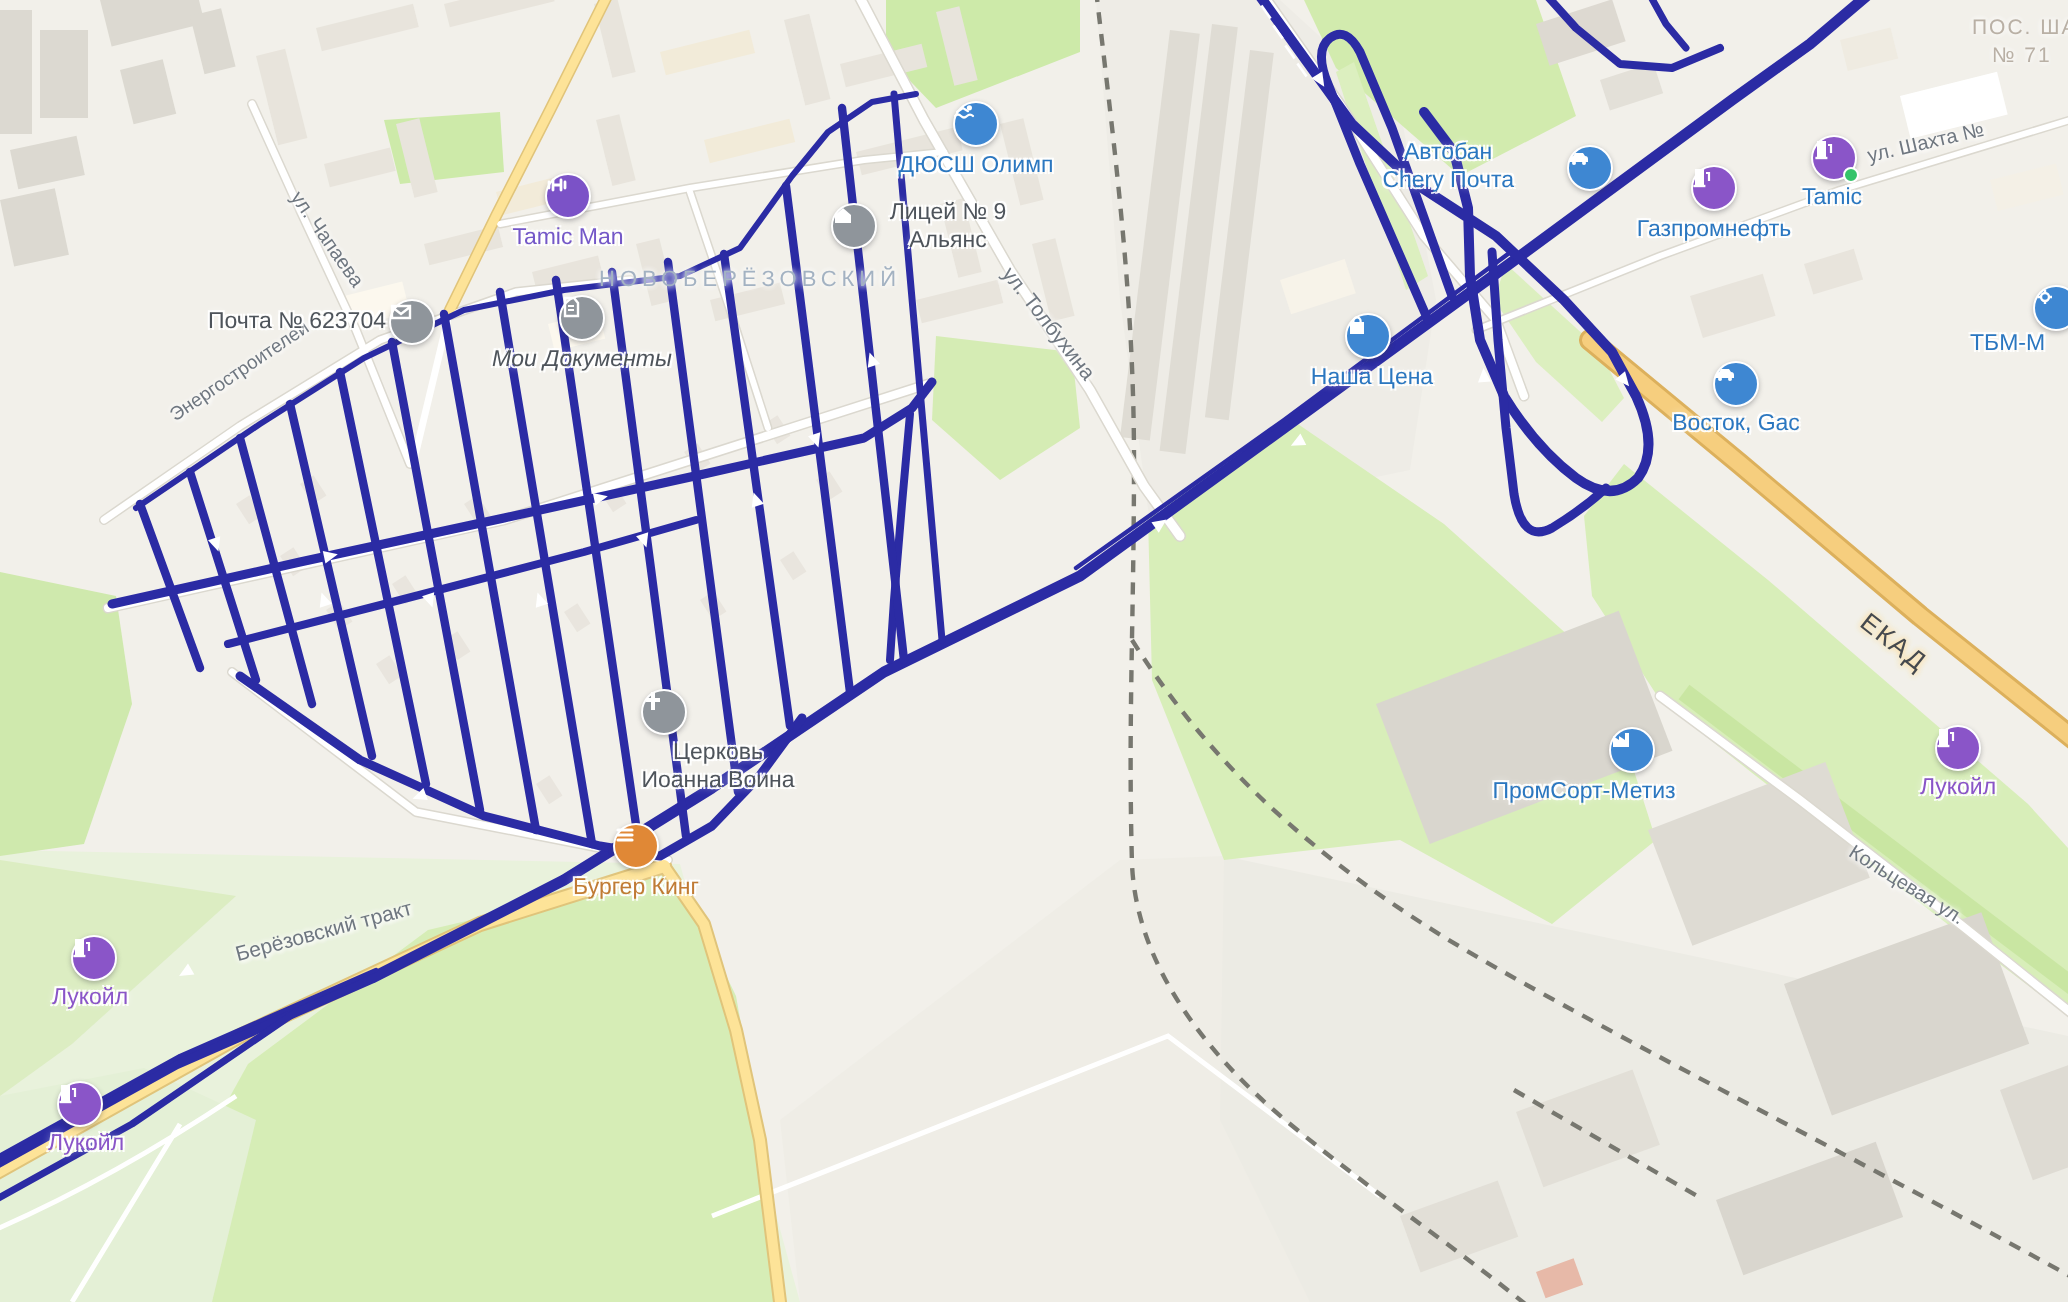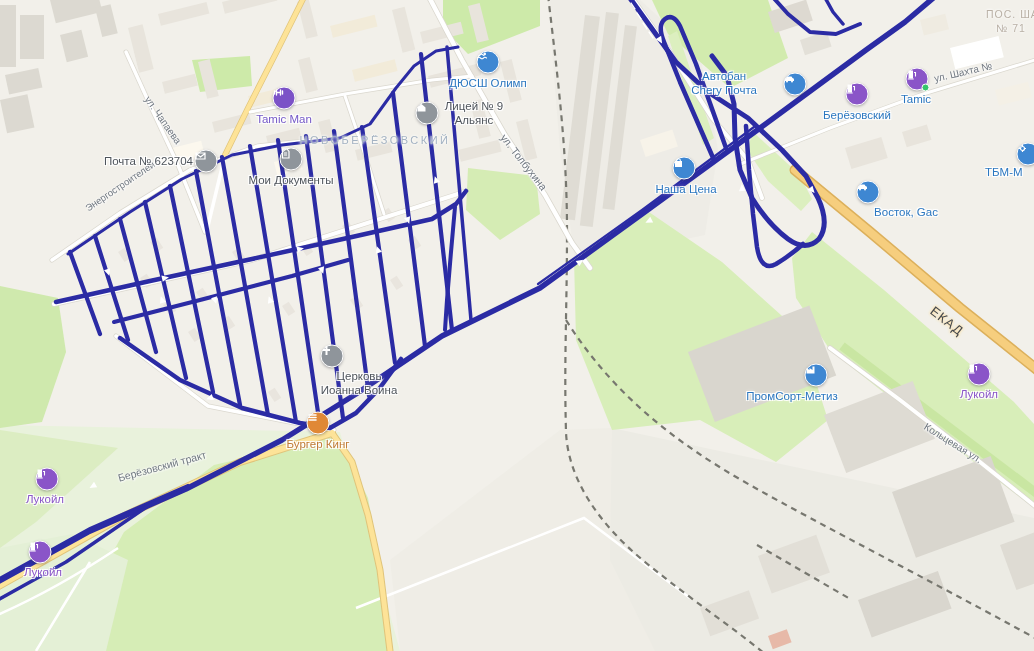--- a/index.html
+++ b/index.html
@@ -267,21 +267,21 @@
 <div class="lbl gray" style="left:193px;top:162px;transform:translate(-100%,-50%);">Почта № 623704</div>
 
 <div class="poi" style="left:291px;top:159px;">
   <span class="poi-ic gray-ic">
     <svg width="12" height="12" viewBox="0 0 12 12">
           <path d="M3,1.5h4.5L9.5,4v6.5h-6.5z" fill="none" stroke="#fff" stroke-width="1.2"></path>
           <path d="M4.5,5.5h3M4.5,7.5h3" stroke="#fff" stroke-width="1"></path>
         </svg>
   </span>
 </div>
-<div class="lbl gray" style="left:291px;top:181px;">Мои Документы</div>
+<div class="lbl gray" style="left:291px;top:181px;font-style:italic;">Мои Документы</div>
 
 <div class="poi" style="left:284px;top:98px;">
   <span class="poi-ic violet-ic">
     <svg width="12" height="12" viewBox="0 0 12 12">
           <path d="M2,4.5v3M4,3.5v5M8,3.5v5M10,4.5v3M4,6h4" fill="none" stroke="#fff" stroke-width="1.4" stroke-linecap="round"></path>
         </svg>
   </span>
 </div>
 <div class="lbl violet" style="left:284px;top:120px;">Tamic Man</div>
 
@@ -351,21 +351,21 @@
 
 <div class="poi" style="left:857px;top:94px;">
   <span class="poi-ic purple-ic">
     <svg width="12" height="12" viewBox="0 0 12 12">
           <path d="M2,2h4.5v8H2z" fill="#fff"></path>
           <path d="M7.5,4h1.5v4" fill="none" stroke="#fff" stroke-width="1.1"></path>
           <path d="M1.2,10.5h6" stroke="#fff" stroke-width="1.2"></path>
         </svg>
   </span>
 </div>
-<div class="lbl" style="left:857px;top:116px;">Берёзовский</div>
+<div class="lbl" style="left:857px;top:116px;">Газпромнефть</div>
 
 <div class="poi" style="left:917px;top:79px;">
   <span class="poi-ic purple-ic" style="position:relative;">
     <svg width="12" height="12" viewBox="0 0 12 12">
           <path d="M2,2h4.5v8H2z" fill="#fff"></path>
           <path d="M7.5,4h1.5v4" fill="none" stroke="#fff" stroke-width="1.1"></path>
           <path d="M1.2,10.5h6" stroke="#fff" stroke-width="1.2"></path>
         </svg>
     <span class="dot"></span>
   </span>
@@ -374,21 +374,21 @@
 
 <div class="poi" style="left:868px;top:192px;">
   <span class="poi-ic blue-ic">
     <svg width="12" height="12" viewBox="0 0 12 12">
           <path d="M1.5,8.5V7q0,-1.5 1.5,-1.5l1,-1.5h4l1,1.5q1.5,0 1.5,1.5v1.5z" fill="#fff"></path>
           <circle cx="3.5" cy="9" r="1" fill="#fff"></circle>
           <circle cx="8.5" cy="9" r="1" fill="#fff"></circle>
         </svg>
   </span>
 </div>
-<div class="lbl" style="left:868px;top:213px;margin-left:38px;">Восток, Gac</div>
+<div class="lbl" style="left:868px;top:213px;">Восток, Gac</div>
 
 <div class="poi" style="left:1028px;top:154px;">
   <span class="poi-ic blue-ic">
     <svg width="12" height="12" viewBox="0 0 12 12">
           <circle cx="6" cy="6" r="2" fill="none" stroke="#fff" stroke-width="1.2"></circle>
           <path d="M6,2.5v1.2M6,8.3v1.2M2.5,6h1.2M8.3,6h1.2" stroke="#fff" stroke-width="1.2"></path>
         </svg>
   </span>
 </div>
 <div class="lbl" style="left:985px;top:173px;transform:translate(0,-50%);">ТБМ-М</div>

